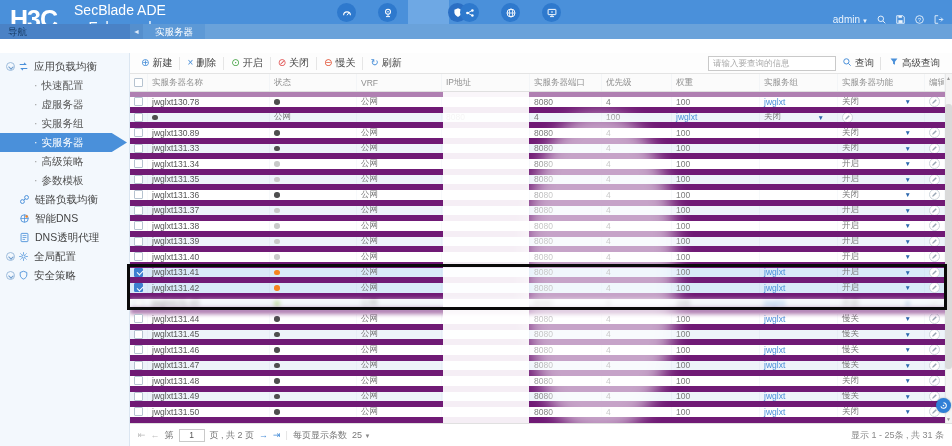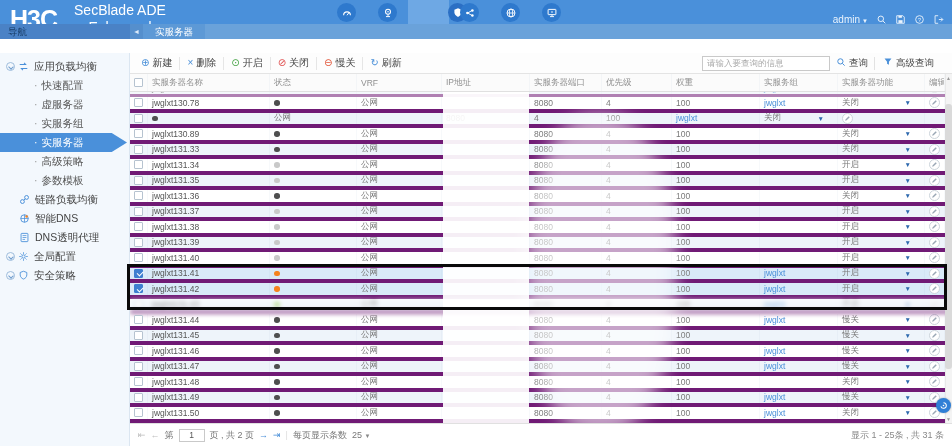--- a/index.html
+++ b/index.html
@@ -42,33 +42,33 @@
   .sb-dot{color:#999;margin-right:4px;}
   .sb-sub.sel{background:#4a90da;color:#fff;width:127px;clip-path:polygon(0 0,88% 0,100% 50%,88% 100%,0 100%);}
   .sb-sub.sel .sb-dot{color:#fff;}
 
   
   .main{position:absolute;left:130px;top:53px;right:0;bottom:0;background:#fff;}
   .toolbar{position:absolute;top:0;left:0;right:0;height:21px;border-bottom:1px solid #e4e4e4;display:flex;align-items:center;padding-left:4px;font-size:10px;color:#444;background:#fdfdfd;}
   .tb-btn{display:flex;align-items:center;gap:3px;padding:0 7px;height:13px;border-right:1px solid #e6e6e6;cursor:pointer;white-space:nowrap;}
   .tb-btn:last-of-type{border-right:none;}
   .tb-ico{font-size:10px;line-height:10px;}
-  .searcharea{margin-left:auto;display:flex;align-items:center;gap:6px;padding-right:18px;}
+  .searcharea{margin-left:auto;display:flex;align-items:center;gap:6px;padding-right:12px;}
   .searcharea input{width:128px;height:15px;border:1px solid #c9c9c9;font-size:8.5px;padding:0 4px;color:#666;outline:none;}
   .searcharea input::placeholder{color:#aaa;}
   .sbtn{display:flex;align-items:flex-start;gap:3px;font-size:9.5px;color:#444;cursor:pointer;white-space:nowrap;}
   .adv{border-left:1px solid #e2e2e2;padding-left:8px;}
 
   
   .tablewrap{position:absolute;top:21px;left:0;right:0;bottom:23px;overflow:hidden;}
   .grid{display:grid;grid-template-columns:18px 122px 87px 85px 88px 72px 70px 88px 78px 87px 20px;}
   .thead{height:18px;align-items:center;background:#fbfbfb;border-bottom:1px solid #e0e0e0;}
   .th{font-size:8.5px;color:#8f8f8f;white-space:nowrap;overflow:hidden;}
   .c{padding-left:4px;white-space:nowrap;overflow:hidden;border-right:1px solid rgba(120,150,180,0.06);height:100%;display:flex;align-items:center;}
-  .trow{height:15.5px;font-size:8.5px;color:#777;background:#fff;border-bottom:4px solid #701a75;cursor:default;}
+  .trow{height:15.5px;font-size:8.5px;color:#777;background:#fff;border-bottom:6px solid #701a75;cursor:default;}
   .trow.alt{background:#eef4fa;}
   .trow.sel{background:#d9eaf8;}
   .trow.blur{filter:blur(2px);opacity:.6;}
   .name{color:#555;}
   .dot{width:5.5px;height:5.5px;border-radius:50%;display:inline-block;}
   .glink{color:#4a90d9;cursor:pointer;}
   .func{display:flex;justify-content:space-between;padding-right:13px;}
   .caret{color:#2d68ad;font-size:6.5px;cursor:pointer;}
   .cb{width:9px;height:9px;border:1px solid #b6c3d0;background:#fff;border-radius:1px;display:inline-block;position:relative;cursor:pointer;}
   .cb.on{background:#3d7fd0;border-color:#3d7fd0;}

